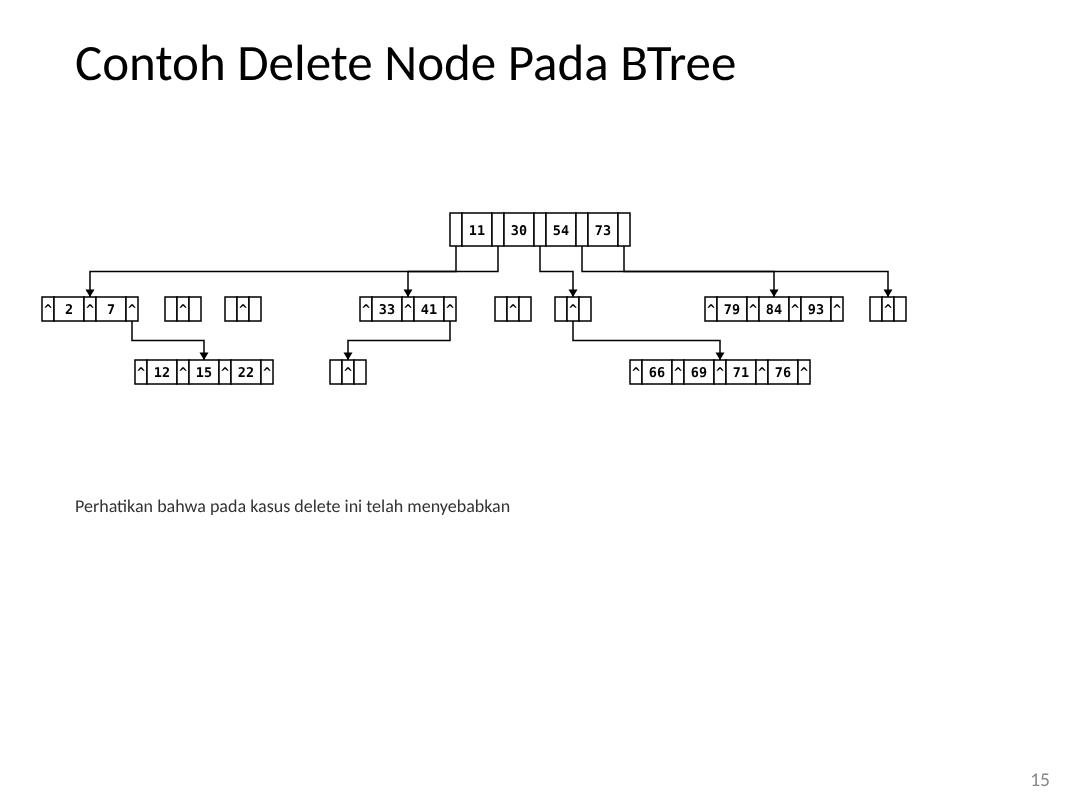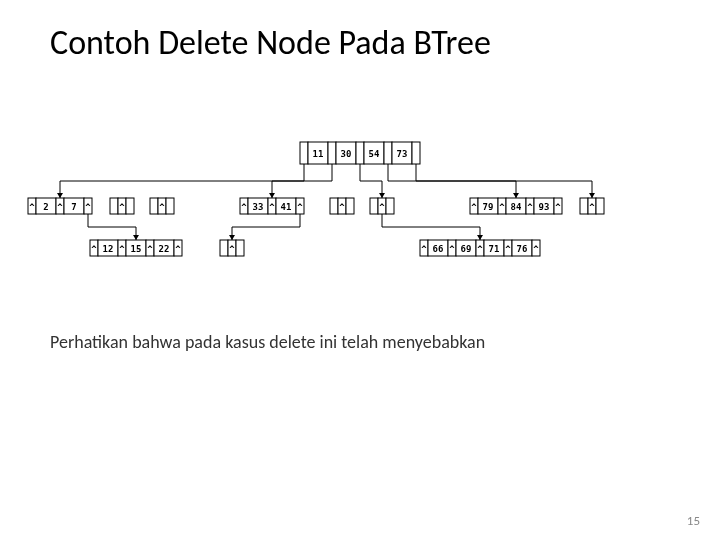--- a/index.html
+++ b/index.html
@@ -1,18 +1,18 @@
 <!DOCTYPE html>
 <html><head>
 <meta charset="utf-8">
 <style>
   * { margin:0; padding:0; box-sizing:border-box; }
   body { width:720px; height:540px; background:#fff; font-family:Calibri,Arial,sans-serif; position:relative; }
   .title { position:absolute; top:22px; left:50px; font-size:34px; color:#000;text-align:center; }
-  .note  { position:absolute; top:330px; left:50px; font-size:18px; color:#333; line-height:1.35; width:600px; }
+  .note  { position:absolute; top:330px; left:50px; font-size:12px; color:#333; line-height:1.35; width:600px; }
   .pagenum { position:absolute; bottom:12px; right:20px; font-size:13px; color:#888; }
   svg { position:absolute; top:140px; left:20px; }
   .cell { fill:#fff; stroke:#000; stroke-width:1; }
   .lblb { font:bold 9px monospace; fill:#000; text-anchor:middle; dominant-baseline:middle; }
   .ln   { stroke:#000; stroke-width:1; fill:none; }
 </style>
 </head>
 <body>
 
 <div class="title">Contoh Delete Node Pada BTree</div>

